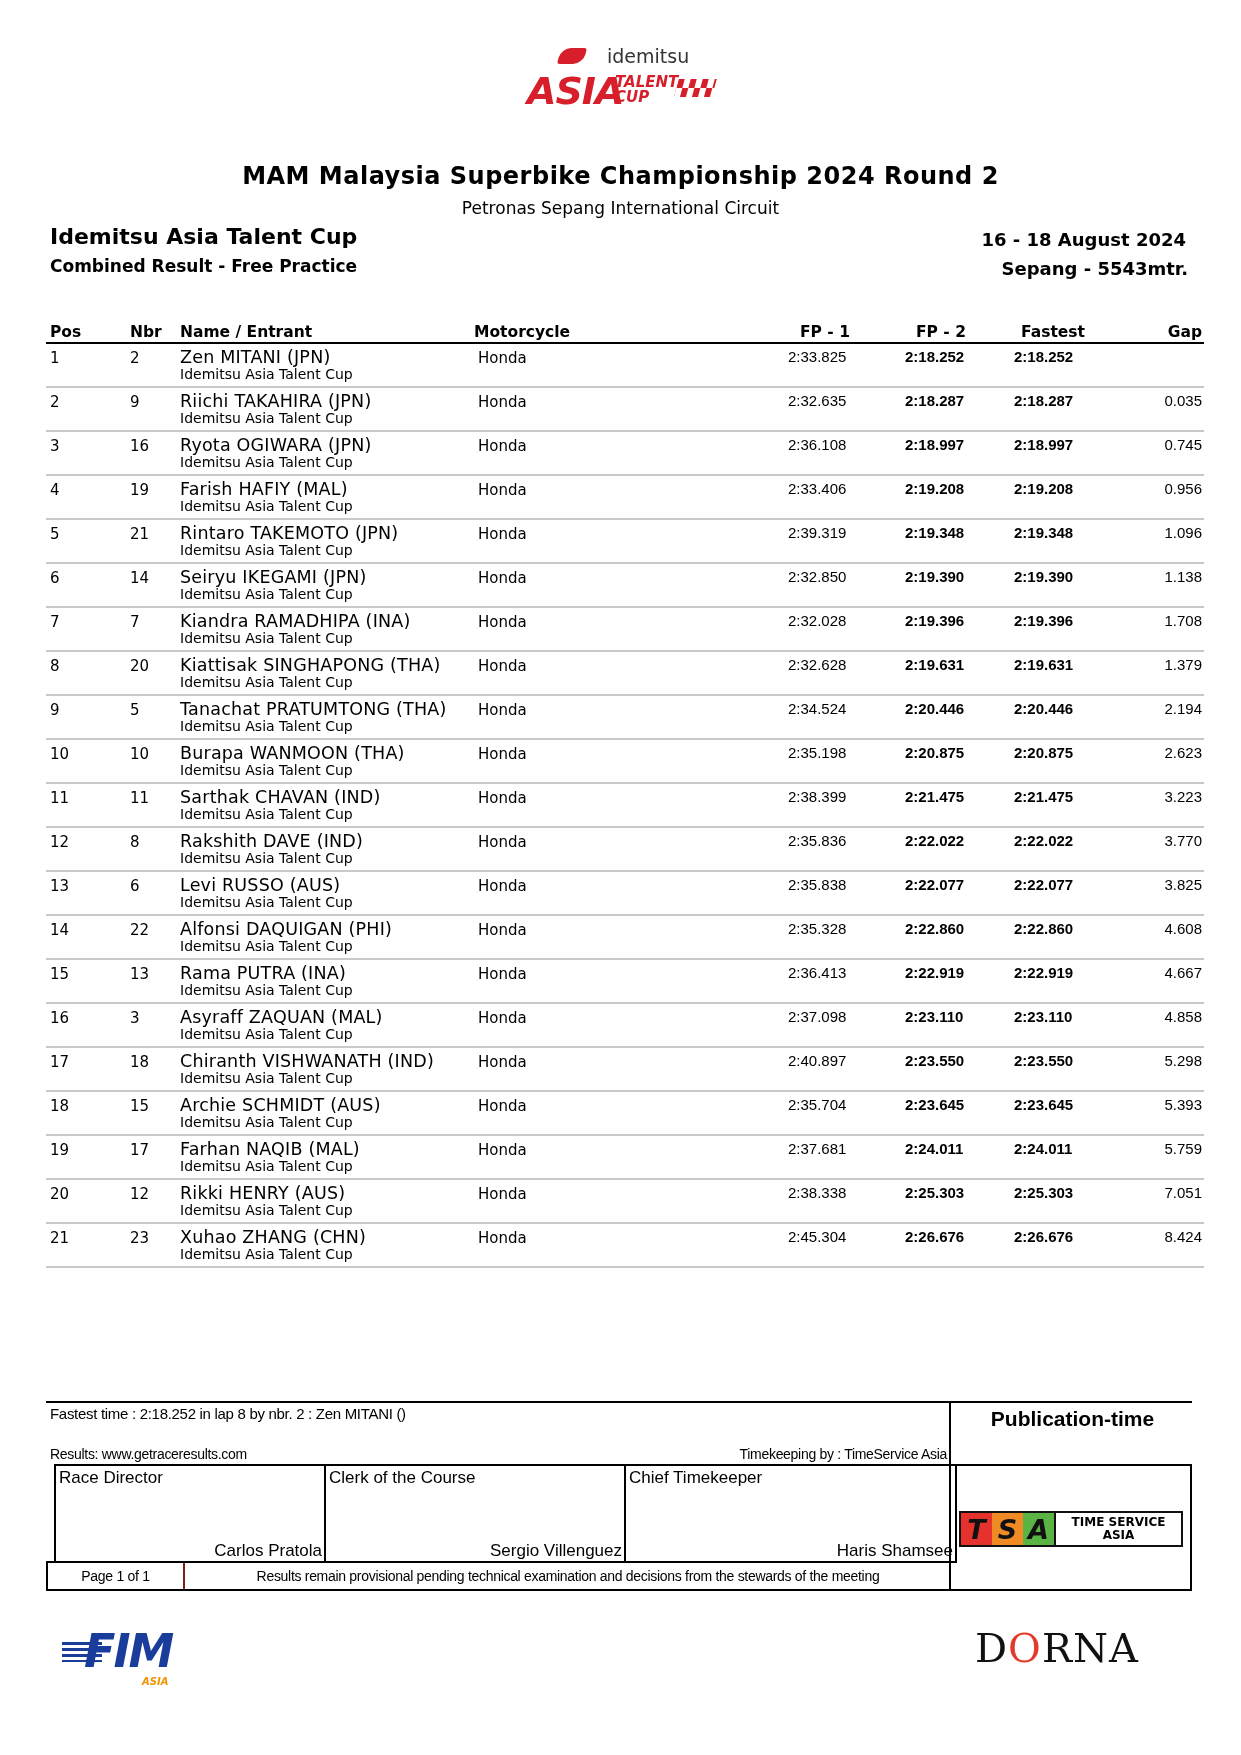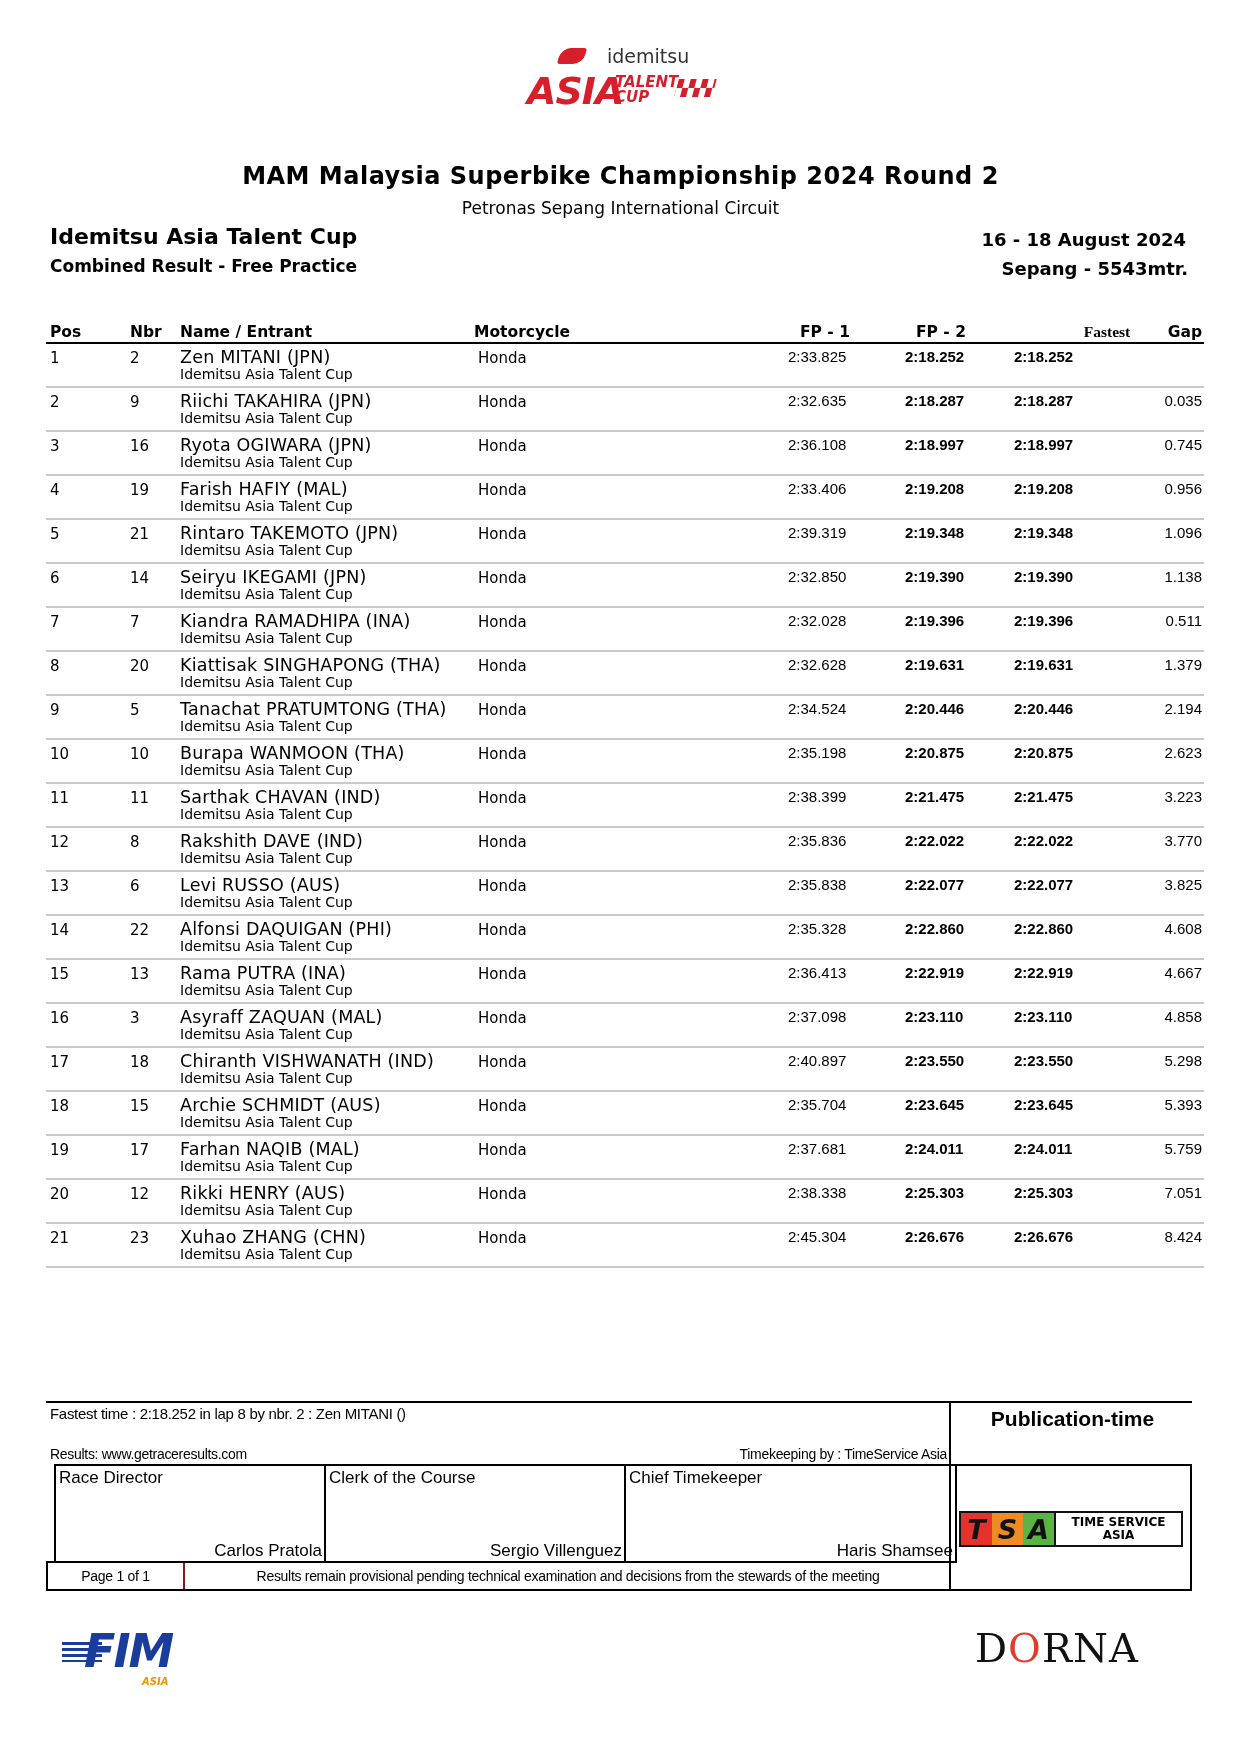--- a/index.html
+++ b/index.html
@@ -35,21 +35,21 @@
   .thead { position: relative; height: 20px; border-bottom: 2px solid #000; font-weight: bold; font-size: 15.5px; }
   .thead span { position: absolute; top: 1px; }
   .trow { position: relative; height: 42px; border-bottom: 2px solid #c9c9c9; }
   .trow span { position: absolute; }
   .c-pos { left: 4px; }
   .c-nbr { left: 36px; margin-left: 48px; }
   .c-name { left: 134px; }
   .c-moto { left: 432px; }
   .c-fp1-h { left: 746px; width: 66px; text-align: center; }
   .c-fp2-h { left: 862px; width: 66px; text-align: center; }
-  .c-fast-h { left: 1020px; width: 82px; text-align: center; font-family: Liberation Serif, serif; }
+  .c-fast-h { left: 966px; width: 82px; text-align: center; }
   .c-gap-h { right: 2px; }
   .cell-small { font-size: 15px; top: 5px; }
   .cell-name { left: 134px; top: 3px; font-size: 17.5px; letter-spacing: 0.2px; }
   .cell-entrant { left: 134px; top: 22px; font-size: 14px; }
   .cell-time { top: 4px; font-family: "Liberation Sans", sans-serif; font-size: 15px; }
   .t-fp1 { left: 742px; }
   .t-fp2 { left: 859px; font-weight: bold; }
   .t-fast { left: 968px; font-weight: bold; }
   .t-gap { right: 2px; }
 
@@ -190,21 +190,21 @@
   </div>
       <div class="trow">
     <span class="cell-small c-pos">7</span>
     <span class="cell-small c-nbr">7</span>
     <span class="cell-name">Kiandra RAMADHIPA (INA)</span>
     <span class="cell-entrant">Idemitsu Asia Talent Cup</span>
     <span class="cell-small c-moto">Honda</span>
     <span class="cell-time t-fp1">2:32.028</span>
     <span class="cell-time t-fp2">2:19.396</span>
     <span class="cell-time t-fast">2:19.396</span>
-    <span class="cell-time t-gap">0.511</span>
+    <span class="cell-time t-gap">1.708</span>
   </div>
       <div class="trow">
     <span class="cell-small c-pos">8</span>
     <span class="cell-small c-nbr">20</span>
     <span class="cell-name">Kiattisak SINGHAPONG (THA)</span>
     <span class="cell-entrant">Idemitsu Asia Talent Cup</span>
     <span class="cell-small c-moto">Honda</span>
     <span class="cell-time t-fp1">2:32.628</span>
     <span class="cell-time t-fp2">2:19.631</span>
     <span class="cell-time t-fast">2:19.631</span>

